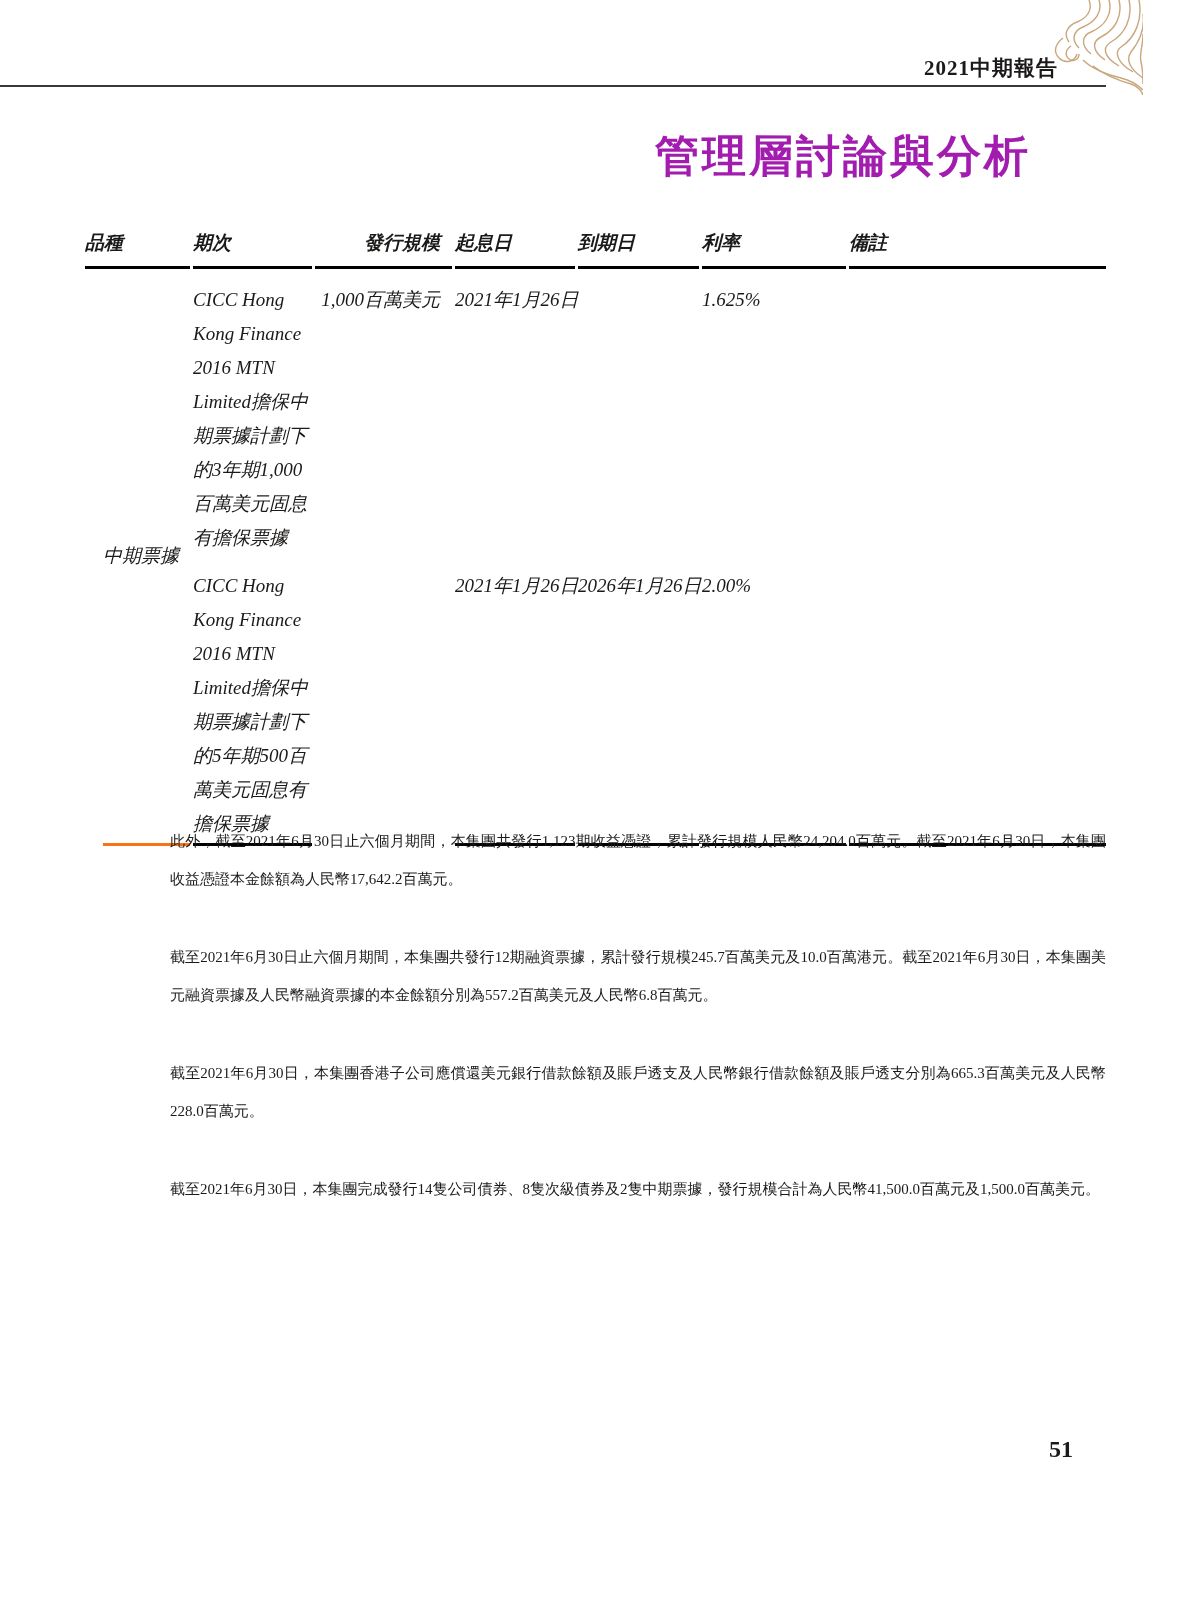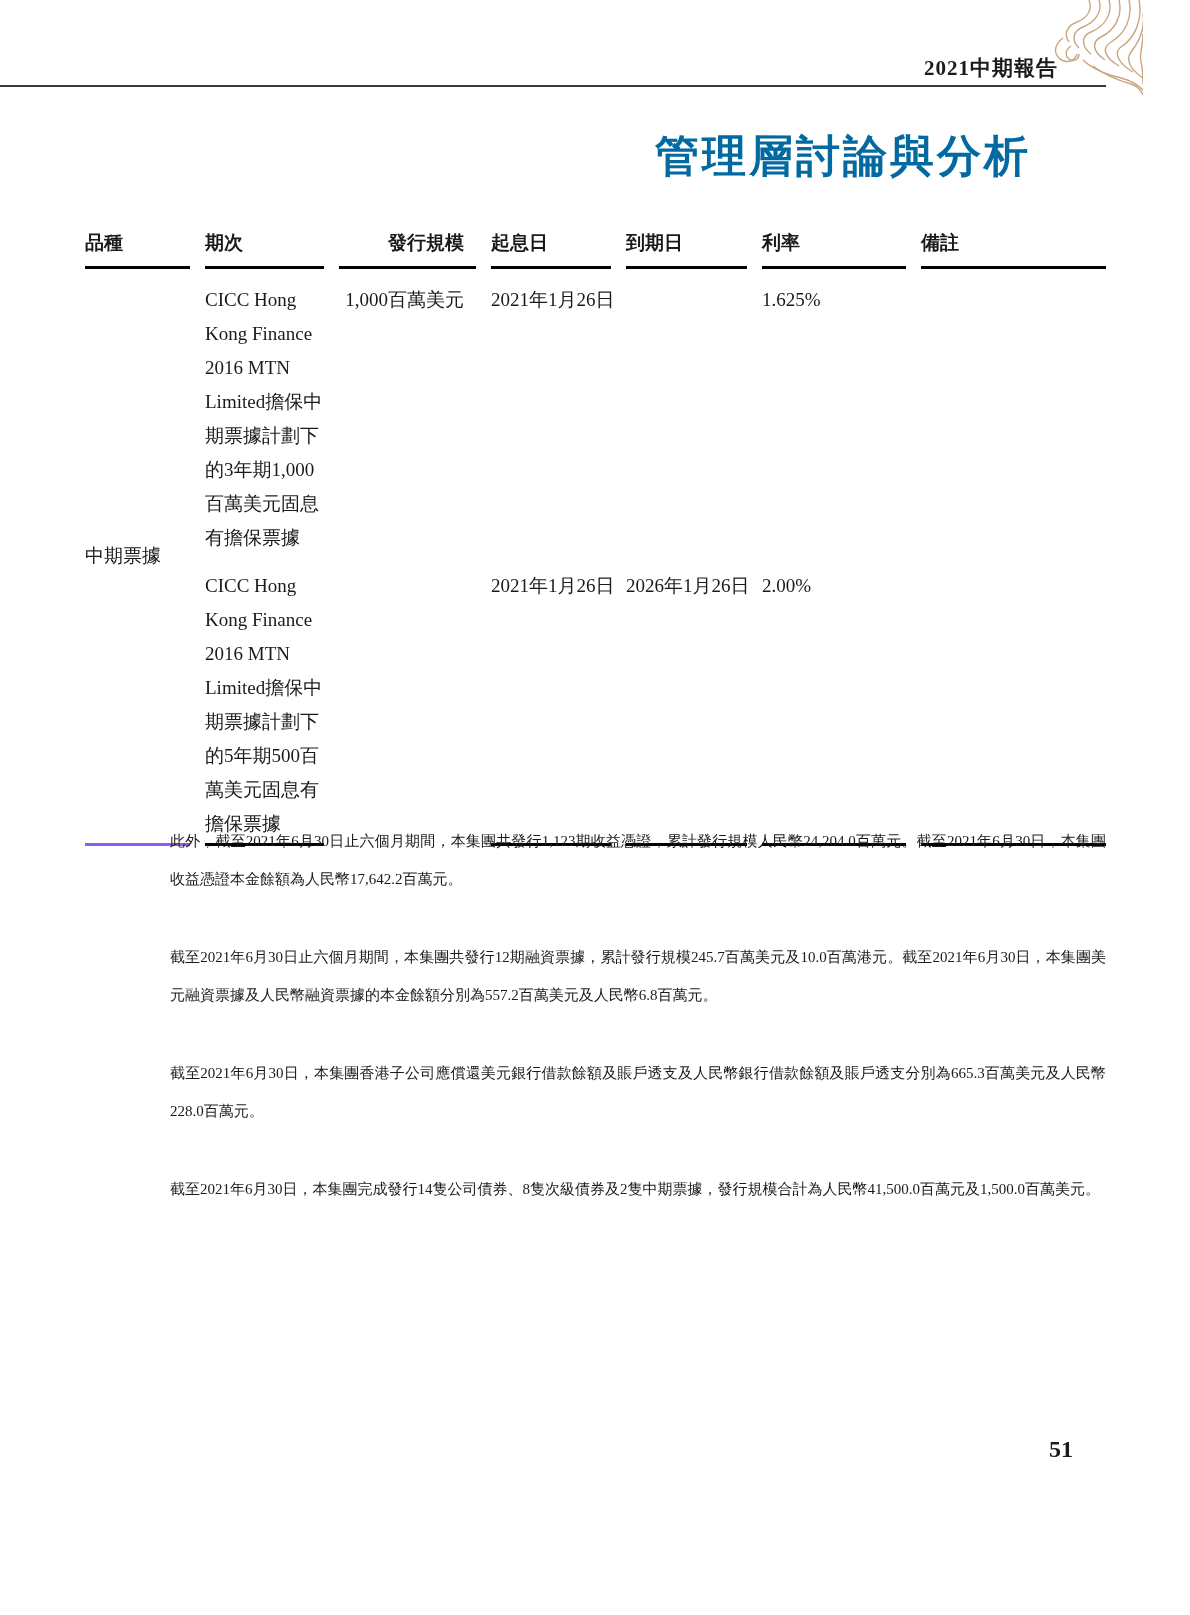--- a/index.html
+++ b/index.html
@@ -16,45 +16,46 @@
   .report-label{
     position:absolute;top:54px;right:85px;
     font-size:21px;font-weight:bold;letter-spacing:1px;
   }
   .top-rule{
     position:absolute;top:85px;left:0;width:1106px;height:0;
     border-top:2px solid #3a3836;
   }
   .page-title{
     position:absolute;top:98px;right:112px;
-    font-size:44px;font-weight:bold;color:#0369a1;letter-spacing:3px;margin-left:28px;
+    font-size:44px;font-weight:bold;color:#a21caf;letter-spacing:3px;margin-left:28px;
   }
   
   .mtn-table{
     position:absolute;top:226px;left:85px;width:1021px;
     display:grid;
     grid-template-columns:105px 119px 137px 120px 121px 144px 1fr;
-    column-gap:15px;
-    font-size:19px;line-height:34px;
+    column-gap:3px;
+    font-size:19px;line-height:34px;font-style:italic;
   }
   .th{
     font-weight:bold;
     padding-bottom:6px;
     border-bottom:3px solid #000;
     white-space:nowrap;
   }
   .th.num, .td.num{text-align:right;padding-right:12px;}
   .td{padding-top:14px;}
   .td.series{white-space:pre-line;}
   .td.bb{border-bottom:3px solid #000;padding-bottom:2px;}
   .td.category{
     grid-row:2 / 4;grid-column:1;
     display:flex;align-items:center;
     padding-top:0;
-    border-bottom:3px solid #8b5cf6;
+    border-bottom:3px solid #f97316;
+    margin-left:18px;
   }
   .nowrap{white-space:nowrap;}
   
   .paragraphs{
     position:absolute;top:822px;left:170px;width:936px;
   }
   .para{
     font-size:15px;line-height:38px;
     text-align:justify;
     margin:0 0 40px 0;

